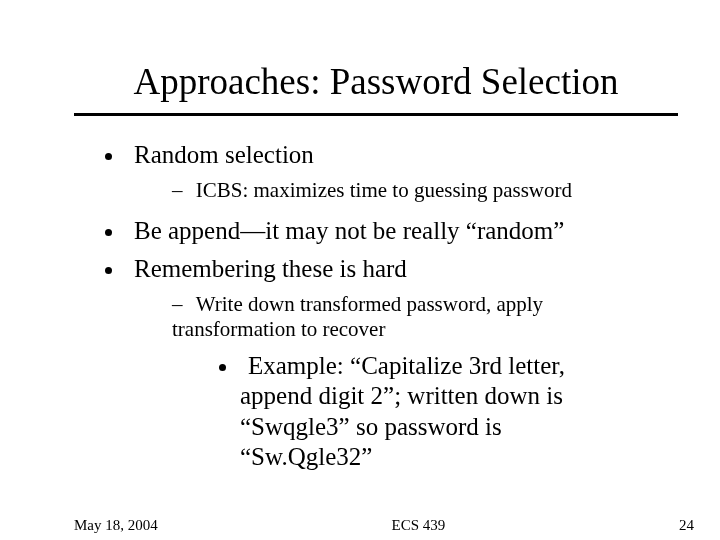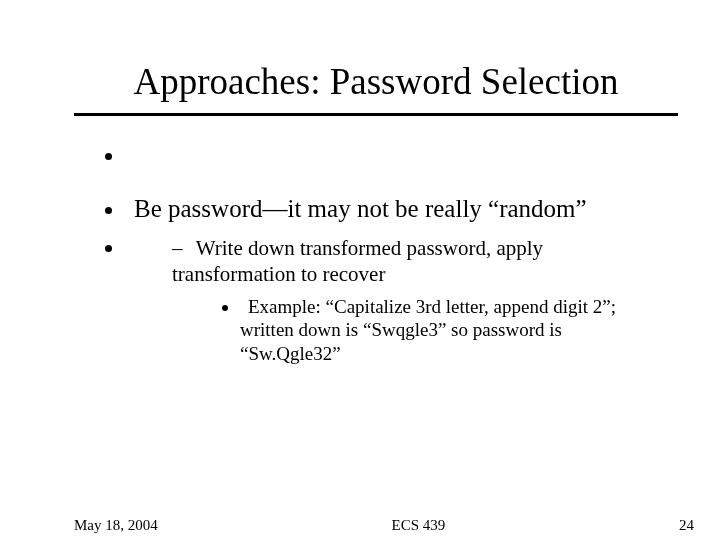--- a/index.html
+++ b/index.html
@@ -39,21 +39,21 @@
       margin-top: 4px;
       margin-bottom: 12px;
     }
     ul.level2 > li::before {
       content: "– ";
     }
     ul.level2 > li { margin-bottom: 2px; line-height: 1.22; }
     ul.level3 {
       list-style: disc;
       padding-left: 52px;
-      font-size: 19px;
+      font-size: 25px;
       margin-top: 6px;
     }
     ul.level3 > li { line-height: 1.22; }
     .italic { font-style: italic; }
     .footer {
       position: absolute;
       bottom: 6px;
       left: 0;
       width: 100%;
       padding: 0 42px;
@@ -65,27 +65,32 @@
   </style>
 </head>
 <body>
 
 <h1 class="title">Approaches: Password Selection</h1>
 <hr class="hr">
 
 <div class="content">
   <ul class="level1">
     <li>
+      <span>Random selection</span>
       <ul class="level2">
+        <li>
+          <span>ICBS: maximizes time to guessing password</span>
+        </li>
       </ul>
     </li>
     <li>
-      <span>Be password—it may not be really “random”</span>
+      <span>Be append—it may not be really “random”</span>
     </li>
     <li>
+      <span>Remembering these is hard</span>
       <ul class="level2">
         <li>
           <span>Write down transformed password, apply transformation to recover</span>
           <ul class="level3">
             <li>
               <span>Example: “Capitalize 3rd letter, append digit 2”; written down is “Swqgle3” so password is “Sw.Qgle32”</span>
             </li>
           </ul>
         </li>
       </ul>

